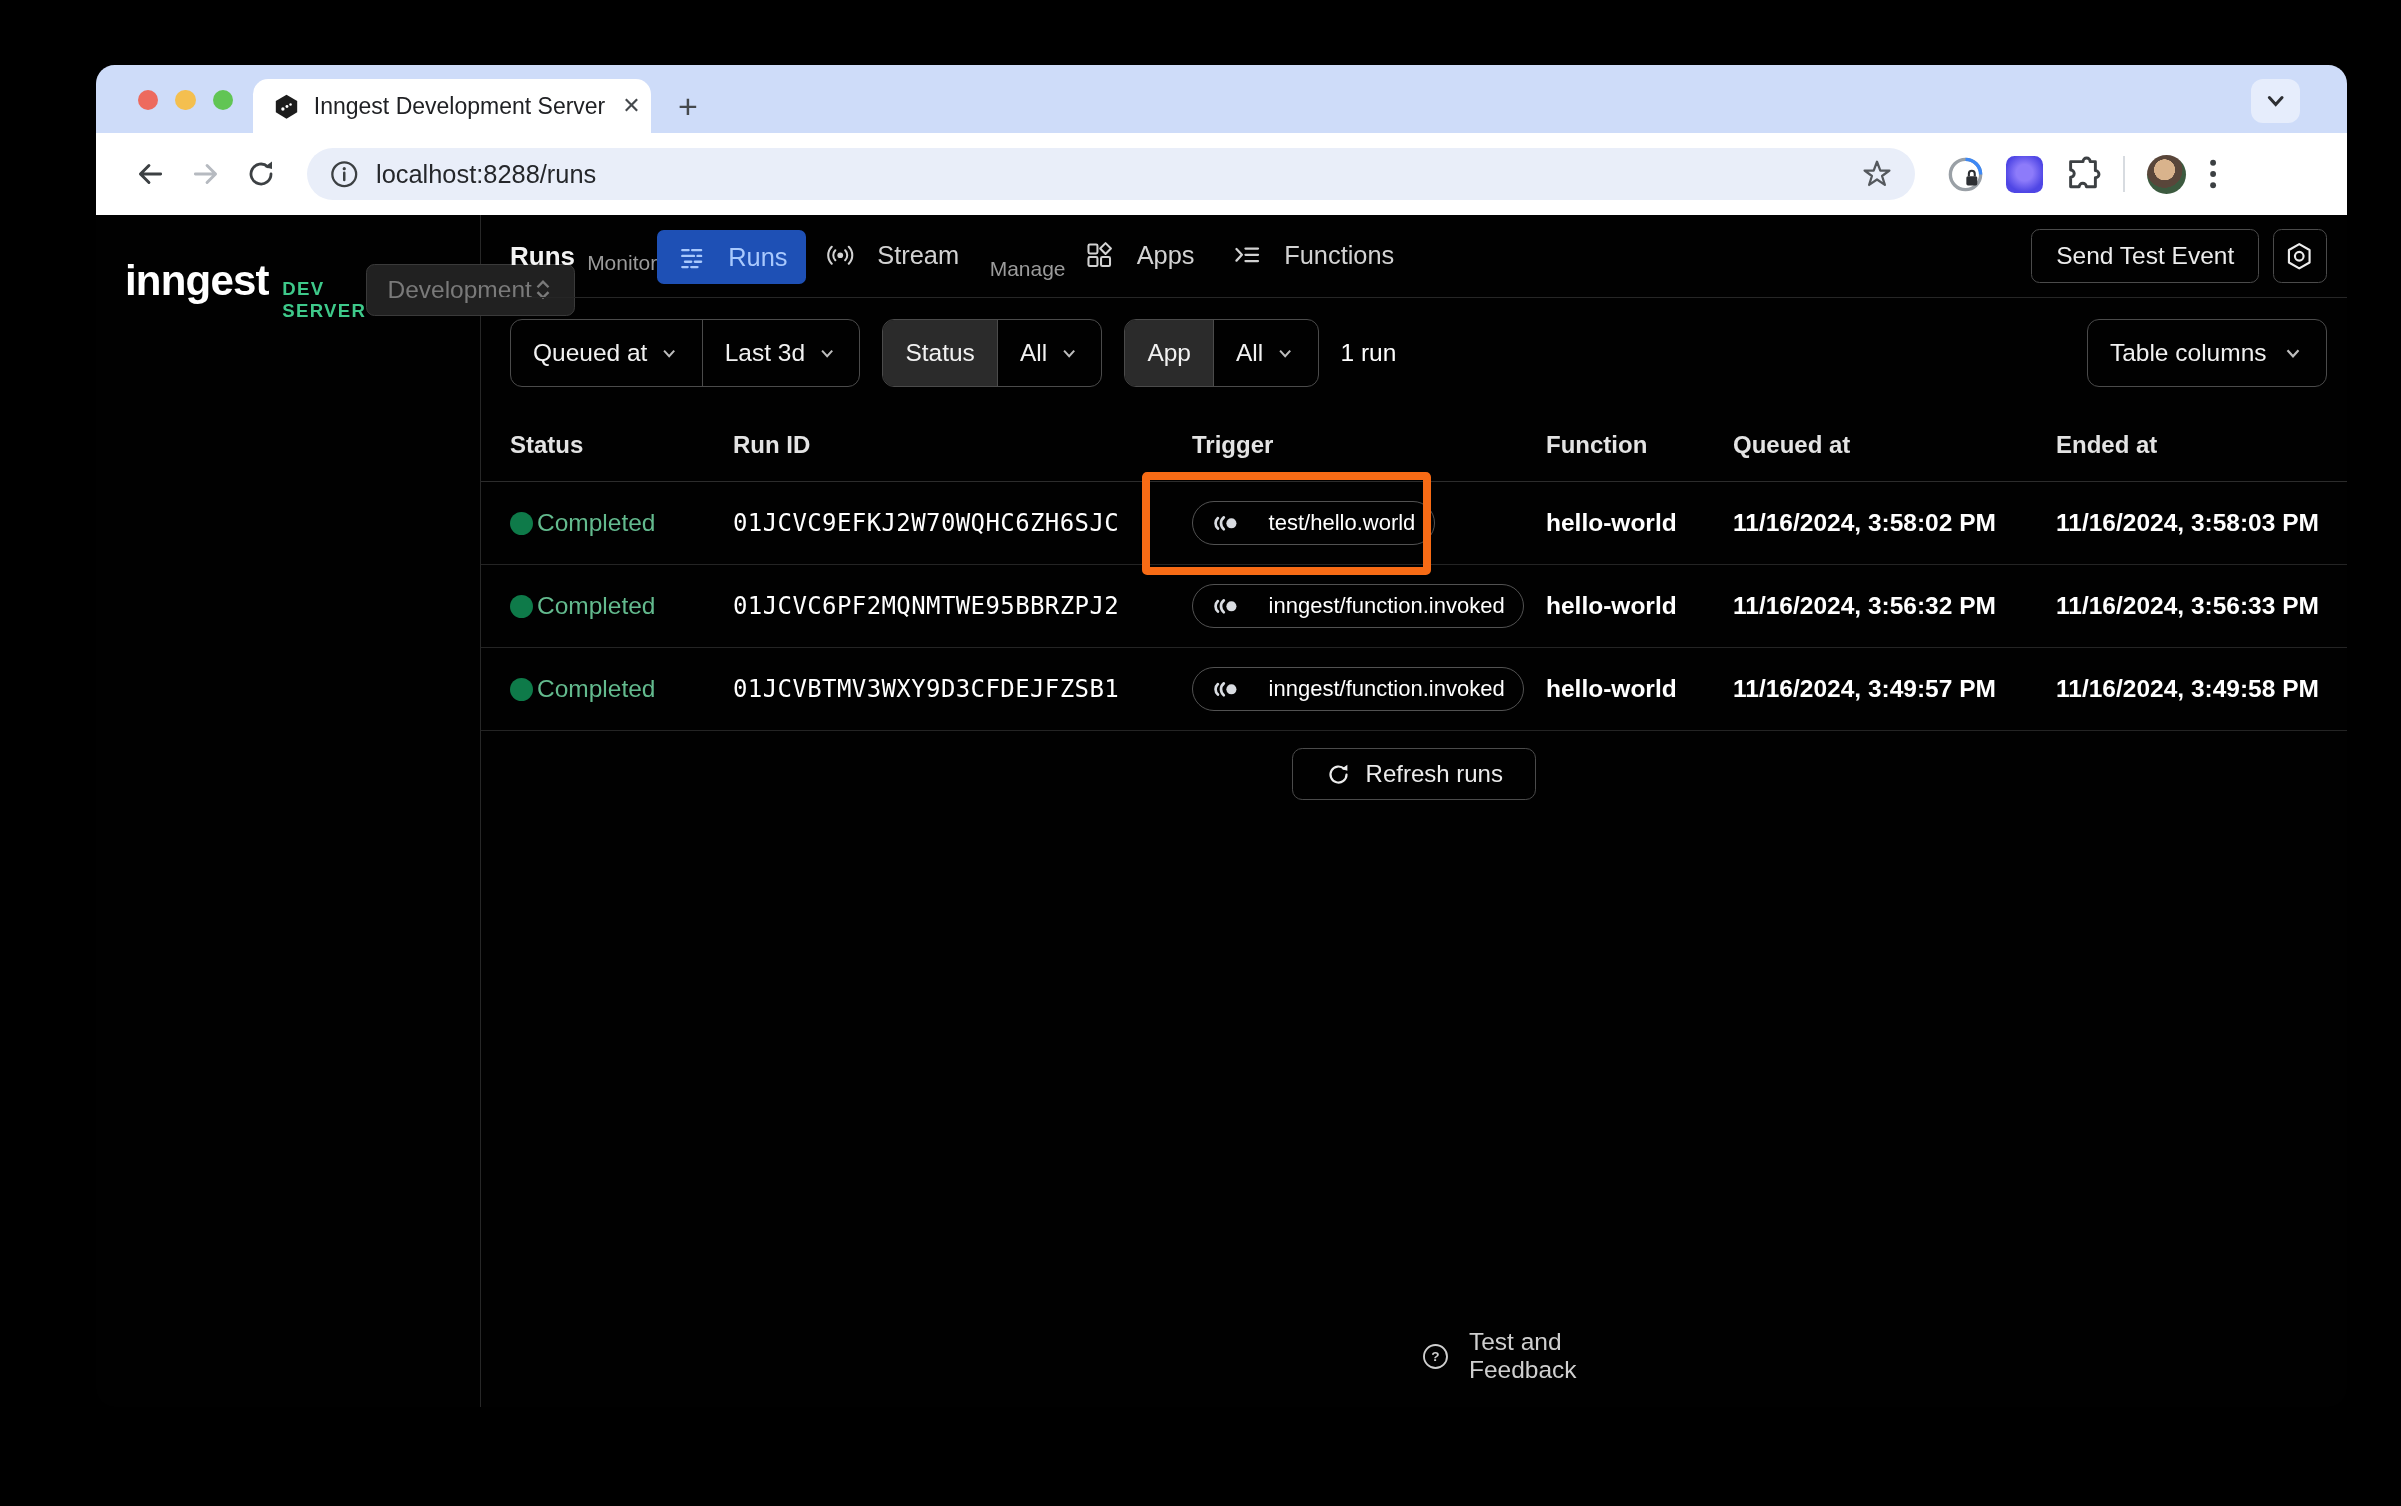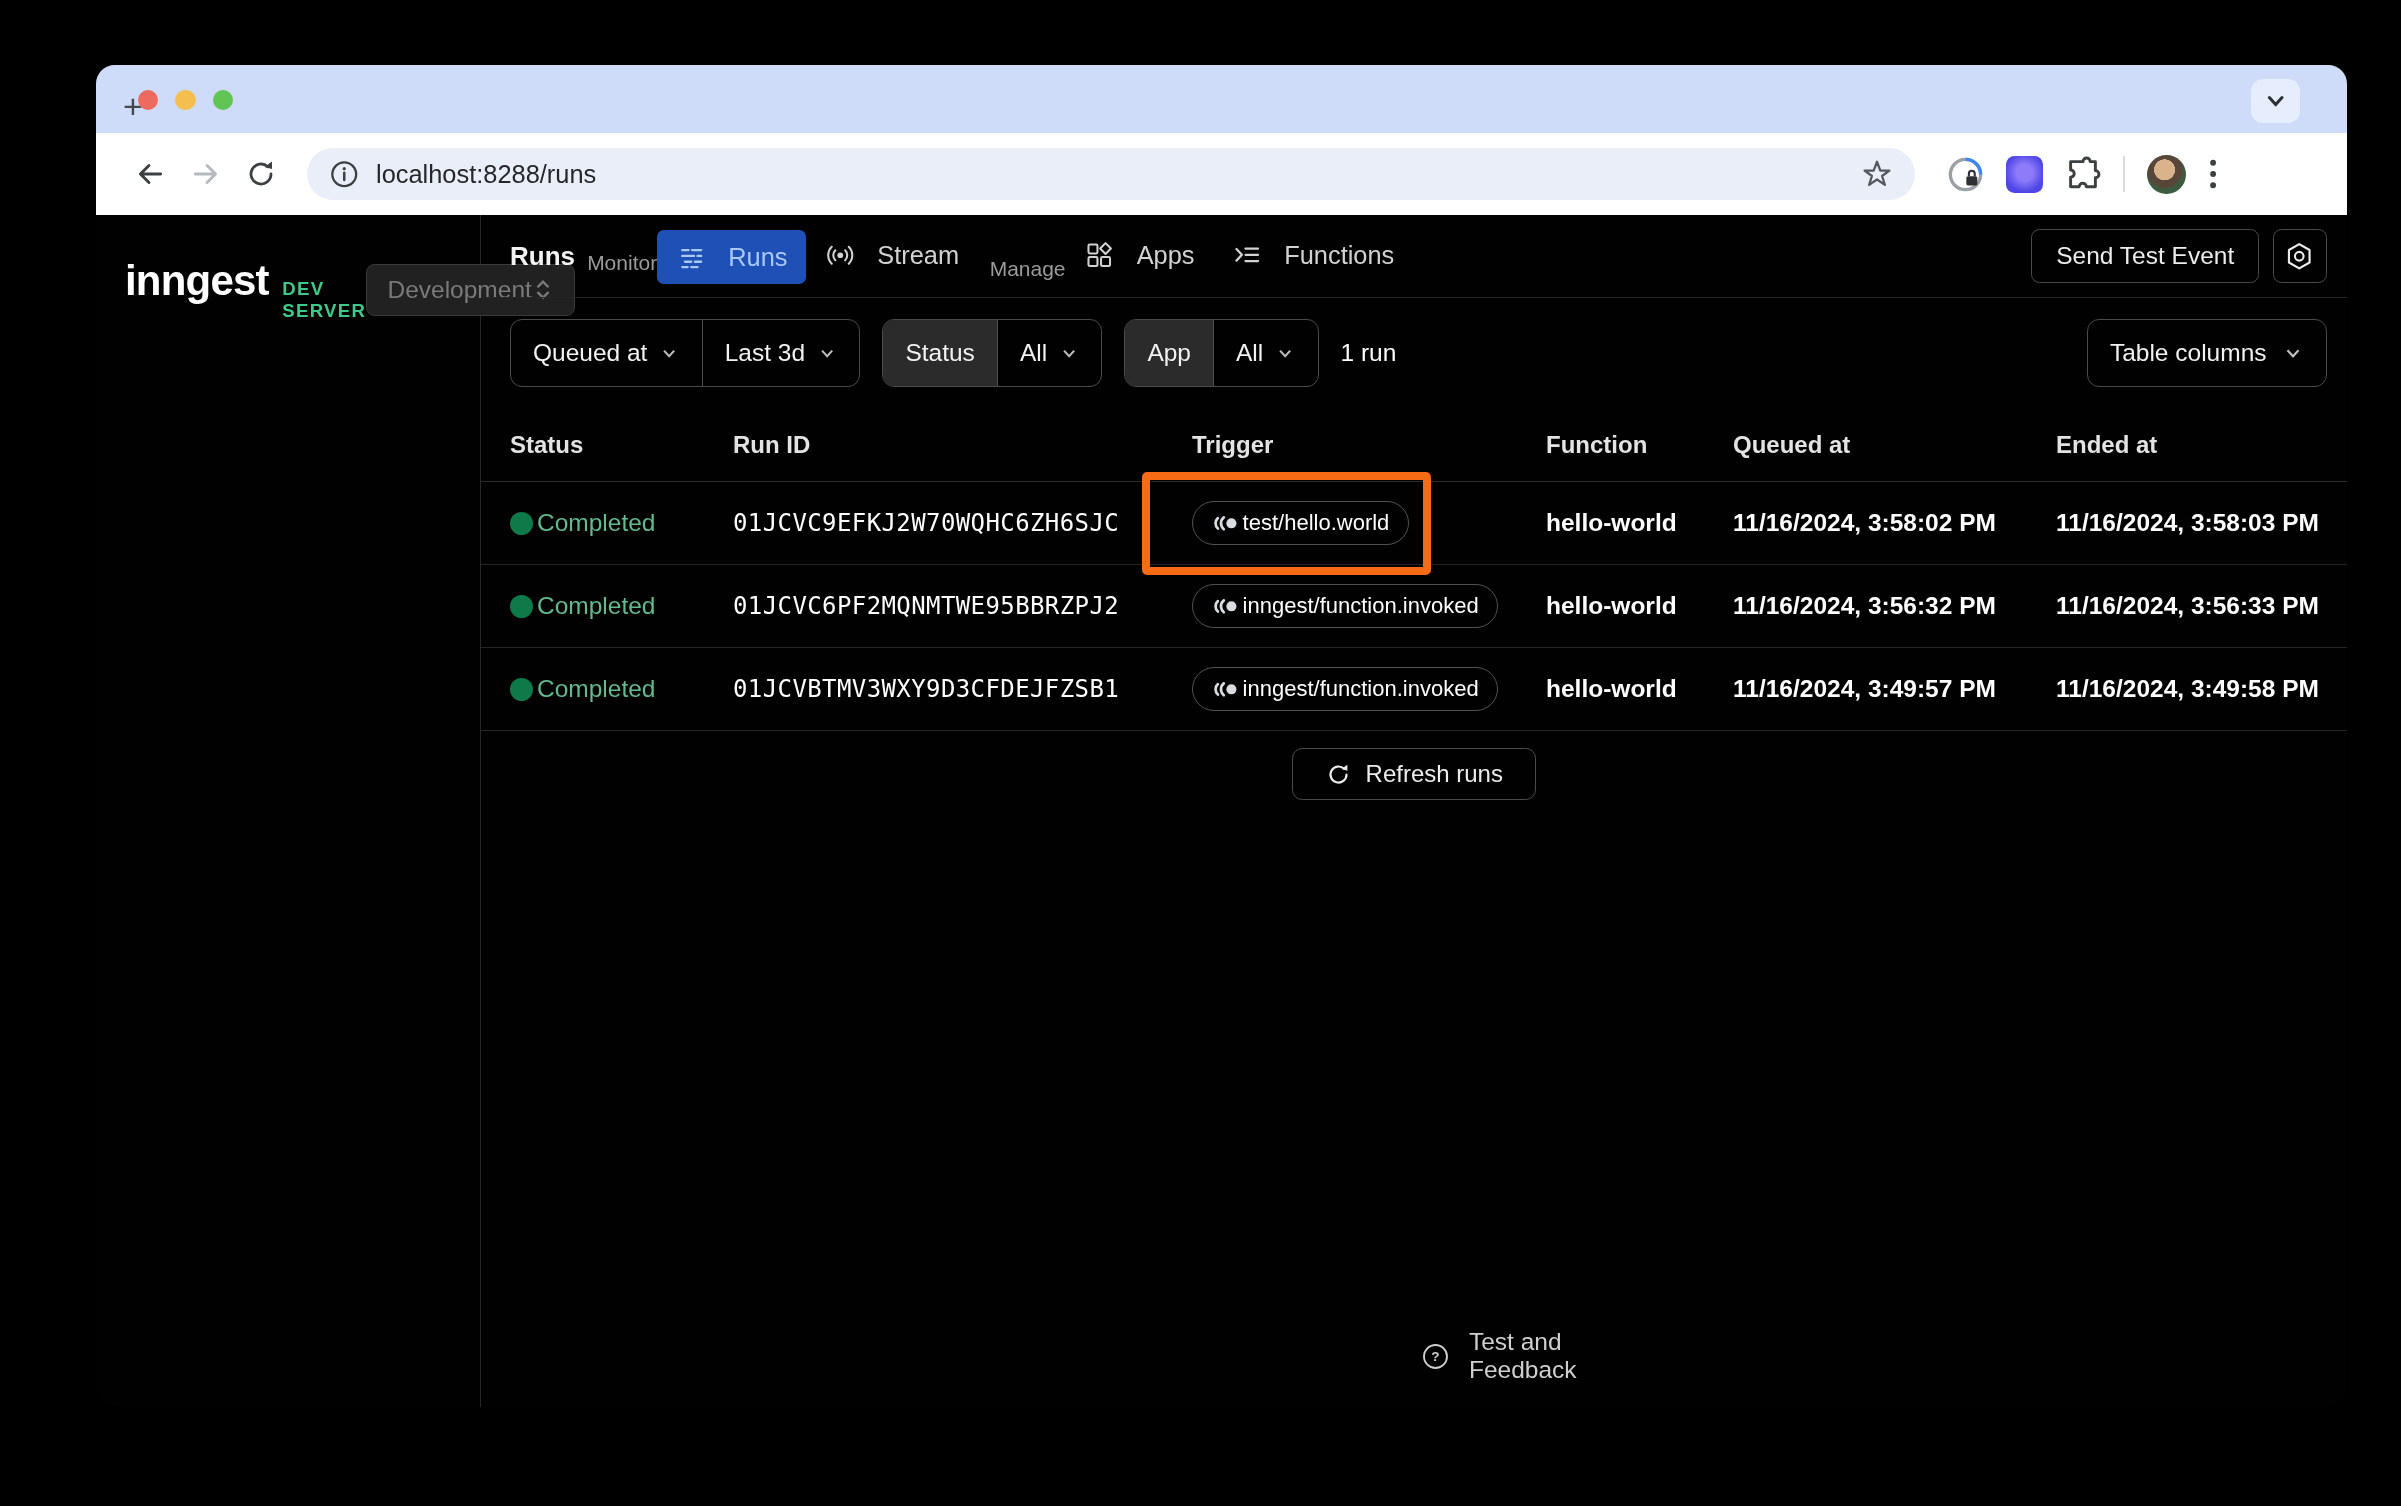--- a/index.html
+++ b/index.html
@@ -76,21 +76,21 @@
   .thead { height:74px; flex:none; display:flex; align-items:center; padding:0 0 0 29px; border-bottom:0.8px solid #2c2c2c; }
   .th { font-size:24px; font-weight:700; color:#e3e3e3; }
   .trow { height:83px; flex:none; display:flex; align-items:center; padding:0 0 0 29px; border-bottom:0.8px solid #242424; }
   .col-status{ width:223px; flex:none; } .col-runid{ width:459px; flex:none; } .col-trigger{ width:354px; flex:none; }
   .col-fn{ width:187px; flex:none; } .col-queued{ width:323px; flex:none; } .col-ended{ flex:1; }
 
   .status-cell { display:flex; align-items:center; gap:4px; }
   .dot { width:23px; height:23px; border-radius:50%; background:#0e7a49; flex:none; }
   .status-text { font-size:24.5px; color:#63ba8e; }
   .runid { font-family:"DejaVu Sans Mono", monospace; font-size:24px; color:#fff; letter-spacing:0.4px; }
-  .badge { display:inline-flex; align-items:center; gap:4px; height:44px; border:0.8px solid #525252;
+  .badge { display:inline-flex; align-items:center; gap:30px; height:44px; border:0.8px solid #525252;
            border-radius:24px; padding:0 18.6px; }
   .badge span { font-size:22px; color:#fff; font-weight:500; }
   .cell-strong { font-size:24.5px; font-weight:600; color:#fff; }
 
   .refresh-row { margin-top:17px; display:flex; justify-content:center; }
   .refresh-btn { height:52px; border:0.8px solid #4b4b4b; border-radius:10.2px; background:transparent;
                  display:flex; align-items:center; gap:13.5px; padding:0 32px; font-size:24px; color:#ececec; font-family:inherit; }
 
   .highlight-box { position:absolute; left:1142px; top:472px; width:289px; height:103px;
                    border:8.5px solid #f76b15; border-radius:5.1px; pointer-events:none; }
@@ -99,20 +99,32 @@
 </head>
 <body>
 
 <div class="window">
 
   <div class="tabstrip">
     <div class="traffic">
       <span class="light-red"></span>
       <span class="light-yellow"></span>
       <span class="light-green"></span>
+    </div>
+    <div class="tab">
+      <span class="favicon">
+        <svg viewBox="0 0 24 24" width="27" height="27">
+            <polygon points="12,1.5 21.5,7 21.5,17.2 12,22.8 2.5,17.2 2.5,7" fill="#1c1c1c"></polygon>
+            <circle cx="8.8" cy="14.2" r="1.5" fill="#fff"></circle>
+            <circle cx="12.4" cy="12" r="1.3" fill="#fff"></circle>
+            <circle cx="15.6" cy="10.2" r="1.1" fill="#fff"></circle>
+          </svg>
+      </span>
+      <span class="tab-title">Inngest Development Server</span>
+      <span class="tab-close">✕</span>
     </div>
     <div class="newtab-btn">+</div>
     <div class="strip-chevron">
       <svg width="25.4" height="25.4" viewBox="0 0 20 20">
           <polyline points="5,7.5 10,13 15,7.5" fill="none" stroke="#2d2f33" stroke-width="2.4" stroke-linecap="round"></polyline>
         </svg>
     </div>
   </div>
 
   <div class="toolbar">

